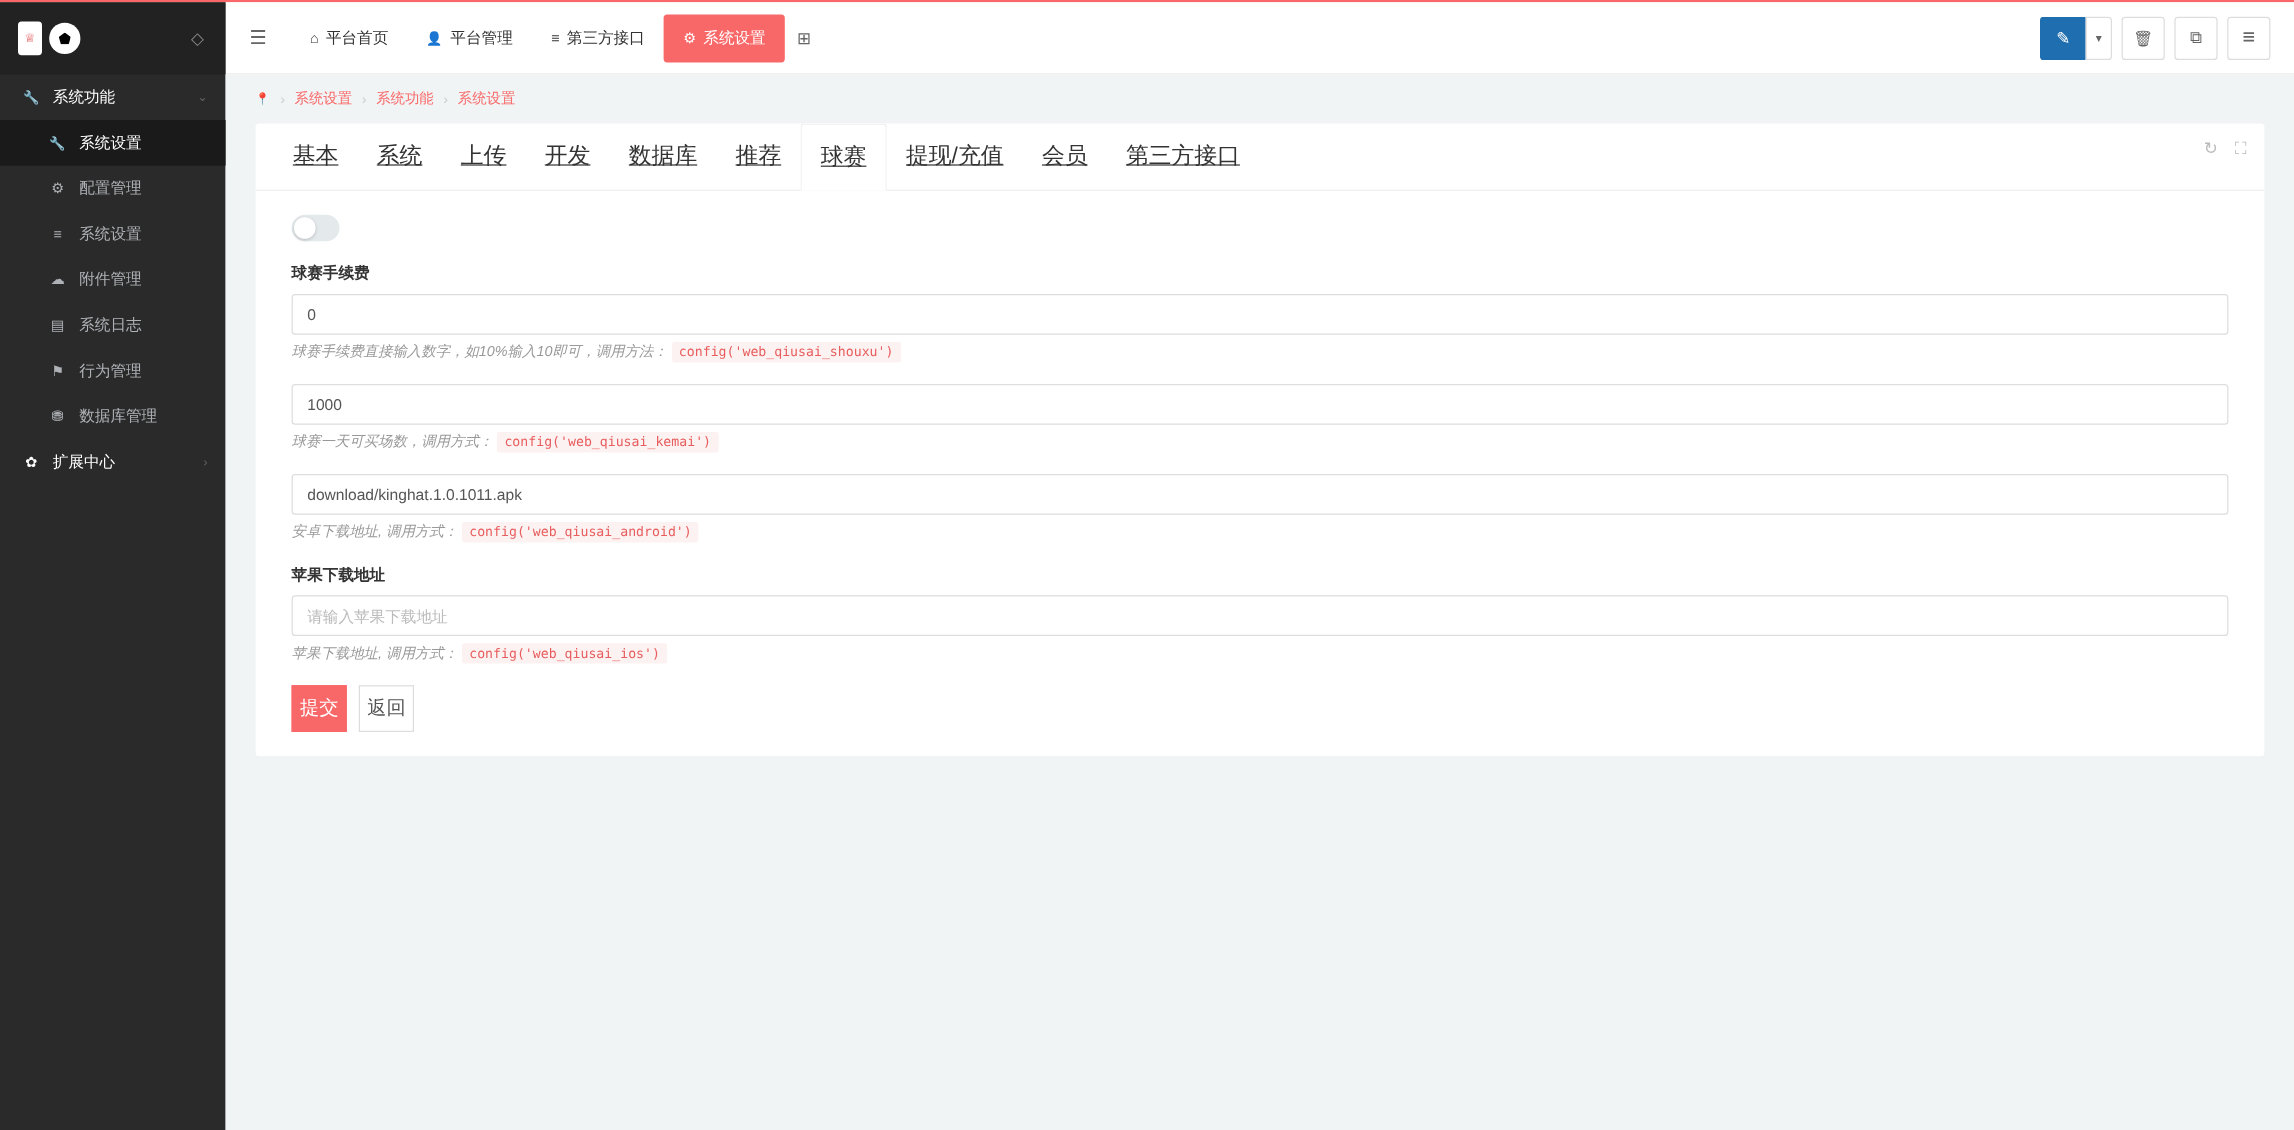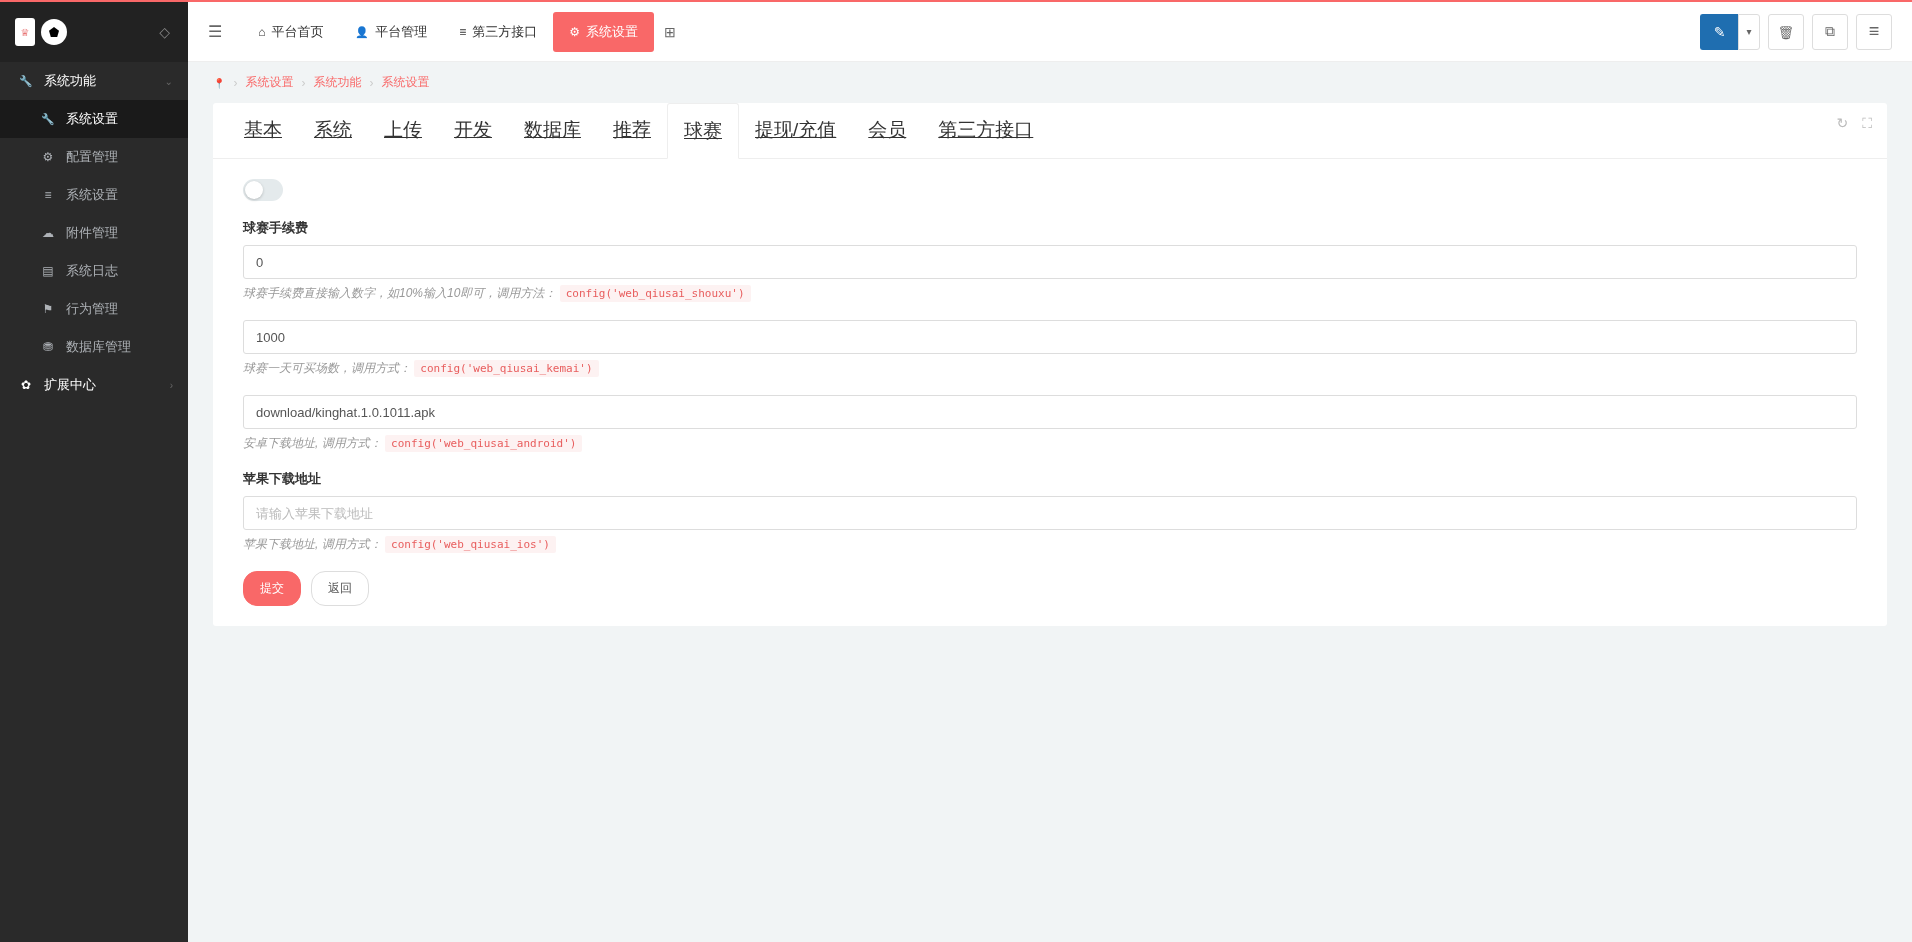--- a/index.html
+++ b/index.html
@@ -69,21 +69,21 @@
     .form-input::placeholder { color: #bbb; }
     .form-help { font-size: 12px; color: #999; font-style: italic; margin-top: 6px; }
     .form-help code { background: #fdf2f2; color: #e85d5d; padding: 2px 6px; border-radius: 2px; font-family: Consolas, monospace; font-style: normal; font-size: 11px; }
     
     
     .toggle { width: 40px; height: 22px; background: #e4eaec; border-radius: 11px; position: relative; cursor: pointer; margin-bottom: 6px; }
     .toggle::after { content: ""; position: absolute; width: 18px; height: 18px; background: #fff; border-radius: 50%; top: 2px; left: 2px; box-shadow: 0 1px 3px rgba(0,0,0,0.2); }
     
     
     .btn-row { display: flex; gap: 10px; }
-    .btn { padding: 8px 16px; border: 1px solid #ddd; background: #fff; border-radius: 14px; cursor: pointer; font-size: 12px; color: #555; }
+    .btn { padding: 8px 6px; border: 1px solid #ddd; background: #fff; border-radius: 0; cursor: pointer; font-size: 16px; color: #555; }
     .btn.primary { background: #f96868; border-color: #f96868; color: #fff; }
     
     
     .i-wrench::before { content: "🔧"; font-size: 11px; }
     .i-gear::before { content: "⚙"; }
     .i-sliders::before { content: "⚙"; }
     .i-node::before { content: "≡"; }
     .i-attach::before { content: "☁"; }
     .i-log::before { content: "▤"; }
     .i-action::before { content: "⚑"; }

